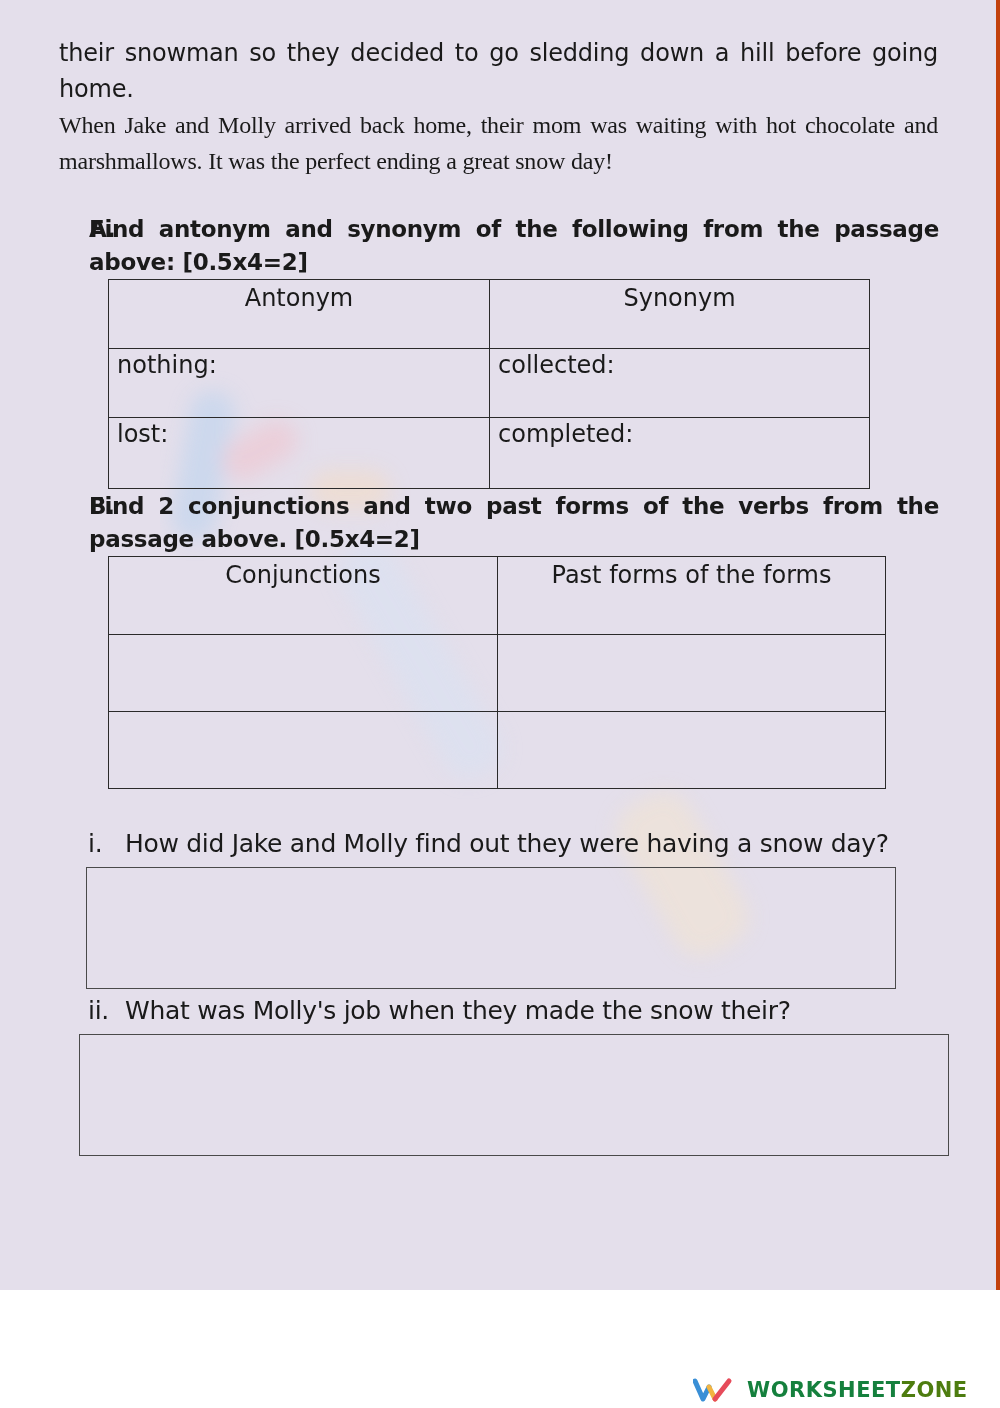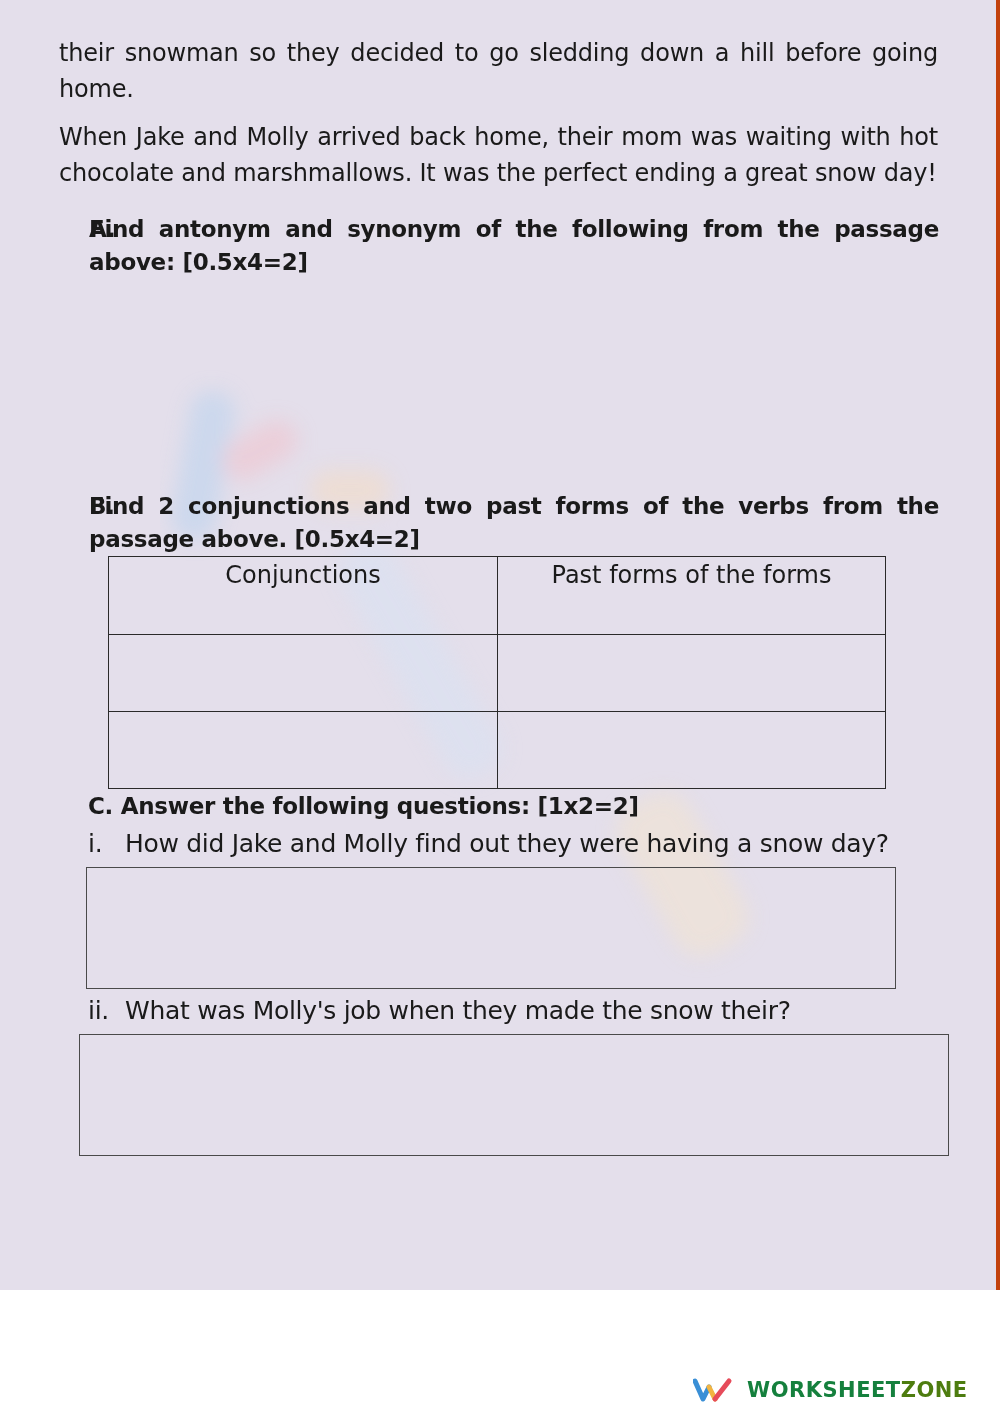--- a/index.html
+++ b/index.html
@@ -72,27 +72,43 @@
       <rect x="20" y="20" width="45" height="150" rx="20" fill="#b9d3ef" transform="rotate(10 40 100)"></rect>
       <rect x="60" y="60" width="80" height="40" rx="20" fill="#f1c2cc" transform="rotate(-30 100 80)"></rect>
       <rect x="150" y="100" width="80" height="40" rx="20" fill="#f4dcc3"></rect>
       <rect x="230" y="160" width="60" height="260" rx="25" fill="#d8e2f3" transform="rotate(-30 260 290)"></rect>
       <rect x="480" y="420" width="80" height="170" rx="30" fill="#f3e4cf" transform="rotate(-30 520 500)"></rect>
     </g>
   </svg>
 
   <div class="passage">
     <p style="top:36px;">their snowman so they decided to go sledding down a hill before going home.</p>
-    <p style="top:120px;">When Jake and Molly arrived back home, their mom was waiting with hot chocolate and marshmallows.  It was the perfect ending a great snow day!</p>
+    <p style="top:108px;font-family:Liberation Serif, serif;">When Jake and Molly arrived back home, their mom was waiting with hot chocolate and marshmallows.  It was the perfect ending a great snow day!</p>
   </div>
 
   <div class="q-title" style="top:213px;">
     <span class="lbl">A.</span>
     <span class="txt">Find antonym and synonym of the following from the passage above: [0.5x4=2]</span>
   </div>
+  <table class="wt" style="left:108px; top:279px; width:762px;">
+    <tbody>
+        <tr style="height:69px;">
+      <td class="hd" style="width:380px;">Antonym</td>
+      <td class="hd">Synonym</td>
+    </tr>
+    <tr style="height:69px;">
+      <td class="cell">nothing:</td>
+      <td class="cell">collected:</td>
+    </tr>
+    <tr style="height:71px;">
+      <td class="cell">lost:</td>
+      <td class="cell">completed:</td>
+    </tr>
+  </tbody>
+    </table>
 
   <div class="q-title" style="top:490px;">
     <span class="lbl">B.</span>
     <span class="txt">Find 2 conjunctions and two past forms of the verbs from the passage above. [0.5x4=2]</span>
   </div>
   <table class="wt" style="left:108px; top:556px; width:778px;">
     <tbody>
         <tr style="height:78px;padding-left:44px;">
       <td class="hd" style="width:388px;">Conjunctions</td>
       <td class="hd">Past forms of the forms</td>
@@ -101,21 +117,20 @@
       <td class="cell"></td>
       <td class="cell"></td>
     </tr>
     <tr style="height:77px;">
       <td class="cell"></td>
       <td class="cell"></td>
     </tr>
   </tbody>
     </table>
 
-  <div class="q-title" style="top:790px; left:88px;">C. Answer the following questions: [1x2=2]</div>
 
   <div class="q-sub" style="top:827px;">
     <span class="num">i.</span><span>How did Jake and Molly find out they were having a snow day?</span>
   </div>
   <div class="answer-box" style="left:86px; top:867px; width:810px; height:122px;"></div>
 
   <div class="q-sub" style="top:994px;">
     <span class="num">ii.</span><span>What was Molly's job when they made the snow their?</span>
   </div>
   <div class="answer-box" style="left:79px; top:1034px; width:870px; height:122px;"></div>

